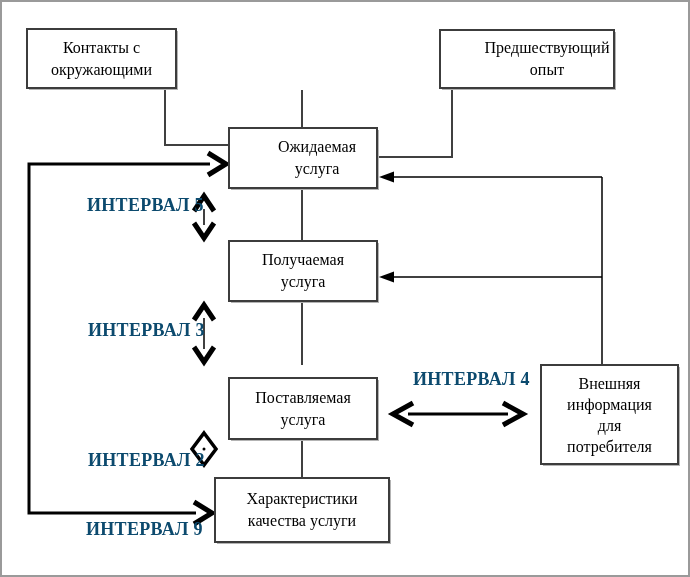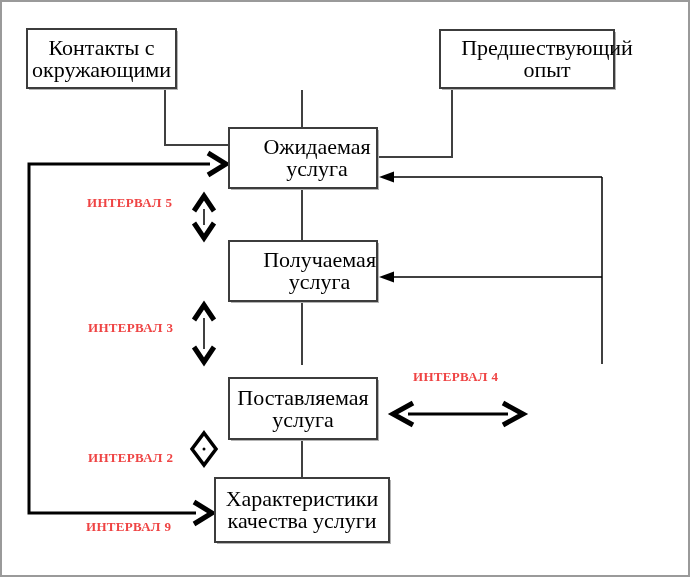--- a/index.html
+++ b/index.html
@@ -28,41 +28,41 @@
     border: 2px solid #3c3c3c;
     background: #ffffff;
     box-shadow: 2px 2px 0 -1px #b3b3b3;
     display: flex;
     align-items: center;
     justify-content: center;
     text-align: center;
   }
   .dbox .box-label {
     white-space: pre-line;
-    font-size: 22px;
+    font-size: 16px;
     line-height: 22px;
     color: #000000;
   }
   .box-external .box-label {
     line-height: 21px;
   }
   .gap-label {
     position: absolute;
-    font-size: 13px;
+    font-size: 18px;
     font-weight: bold;
-    color: #ef4444;
+    color: #0c4a6e;
     letter-spacing: 0.3px;
     white-space: nowrap;
   }
   
   .box-contacts   { left: 24px;  top: 26px;  width: 151px; height: 61px; }
   .box-personal   { left: 226px; top: 27px;  width: 152px; height: 61px; }
   .box-experience { left: 437px; top: 27px;  width: 176px; height: 60px; padding-left: 40px; }
   .box-expected   { left: 226px; top: 125px; width: 150px; height: 62px; padding-left: 28px; }
-  .box-received   { left: 226px; top: 238px; width: 150px; height: 62px; justify-content: flex-end; }
+  .box-received   { left: 226px; top: 238px; width: 150px; height: 62px; }
   .box-delivered  { left: 226px; top: 363px; width: 150px; height: 63px; margin-top: 12px; }
   .box-quality    { left: 212px; top: 475px; width: 176px; height: 66px; }
   .box-external   { left: 538px; top: 362px; width: 139px; height: 101px; }
   
   .gap5-label { left: 85px;  top: 193px; }
   .gap3-label { left: 86px;  top: 318px; }
   .gap2-label { left: 86px;  top: 448px; }
   .gap1-label { left: 84px;  top: 517px; }
   .gap4-label { left: 411px; top: 367px; }
 </style>
@@ -165,20 +165,26 @@
   <div class="dbox box-delivered">
     <span class="box-label">Поставляемая
 услуга</span>
   </div>
 
   <div class="dbox box-quality">
     <span class="box-label">Характеристики
 качества услуги</span>
   </div>
 
+  <div class="dbox box-external">
+    <span class="box-label">Внешняя
+информация
+для
+потребителя</span>
+  </div>
 
   <div class="gap-label gap5-label">ИНТЕРВАЛ 5</div>
   <div class="gap-label gap3-label">ИНТЕРВАЛ 3</div>
   <div class="gap-label gap2-label">ИНТЕРВАЛ 2</div>
   <div class="gap-label gap1-label">ИНТЕРВАЛ 9</div>
   <div class="gap-label gap4-label">ИНТЕРВАЛ 4</div>
 
 </div>
 
 </body></html>

